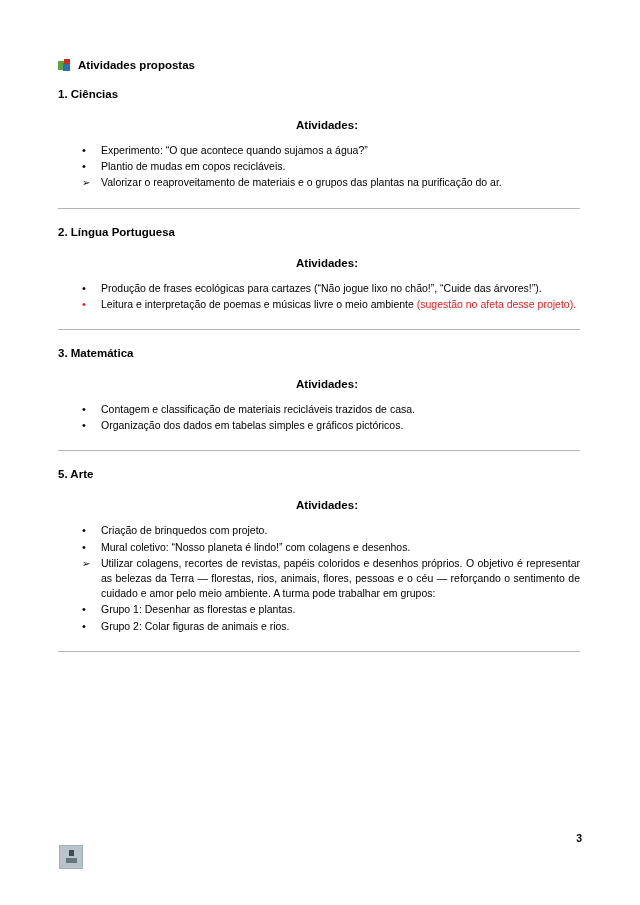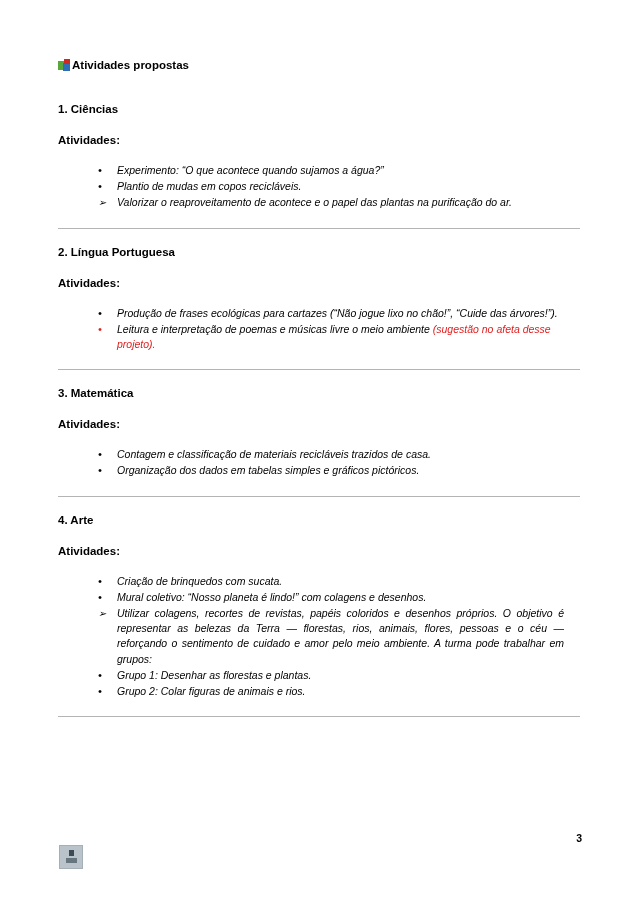--- a/index.html
+++ b/index.html
@@ -30,24 +30,24 @@
     left: 58px;
     top: 58px;
     width: 522px;
   }
 
   
   .doc-title {
     font-size: 11.5px;
     font-weight: bold;
     line-height: 14px;
-    margin: 0 0 30px 0;
+    margin: 0 0 15px 0;
     display: flex;
     align-items: center;
-    gap: 1px;
+    gap: 7px;
   }
 
   .title-icon {
     display: inline-block;
     width: 13px;
     height: 13px;
     position: relative;
     flex: 0 0 auto;
   }
   .title-icon i {
@@ -74,38 +74,38 @@
     font-size: 11.5px;
     font-weight: bold;
     line-height: 14px;
     margin: 0 0 17px 0;
   }
 
   .sub-heading {
     font-size: 11.5px;
     font-weight: bold;
     line-height: 14px;
-    margin: 0 0 11px 0;
+    margin: 0 0 11px 16px;
+    text-align: center;
   }
 
   
   .divider {
     border: none;
     border-top: 1.2px solid #b4b4b4;
     margin: 17px 0 16px 0;
     height: 0;
     width: 100%;
   }
 
   
   ul.act-list {
     list-style: none;
-    margin: 16px;
+    margin: 0;
     padding: 0;
-    font-style: italic;
   }
 
   ul.act-list li {
     position: relative;
     padding-left: 43px;
     font-size: 10.5px;
     line-height: 15.2px;
     margin: 0 0 1px 0;
     color: #000000;
   }
@@ -212,21 +212,21 @@
         <li>
           <span class="marker dot"></span>
           <span>Experimento: “O que acontece quando sujamos a água?”</span>
         </li>
         <li>
           <span class="marker dot"></span>
           <span>Plantio de mudas em copos recicláveis.</span>
         </li>
         <li>
           <span class="marker arrow"></span>
-          <span>Valorizar o reaproveitamento de acontece e o papel das plantas na purificação do ar.</span>
+          <span>Valorizar o reaproveitamento de materiais e o grupos das plantas na purificação do ar.</span>
         </li>
       </ul>
     </div>
 
     <hr class="divider">
 
     <div>
       <div class="section-heading">2. Língua Portuguesa</div>
       <div class="sub-heading">Atividades:</div>
       <ul class="act-list">
@@ -254,26 +254,26 @@
         <li>
           <span class="marker dot"></span>
           <span>Organização dos dados em tabelas simples e gráficos pictóricos.</span>
         </li>
       </ul>
     </div>
 
     <hr class="divider">
 
     <div>
-      <div class="section-heading">4. Arte</div>
+      <div class="section-heading">5. Arte</div>
       <div class="sub-heading">Atividades:</div>
       <ul class="act-list">
         <li>
           <span class="marker dot"></span>
-          <span>Criação de brinquedos com sucata.</span>
+          <span>Criação de brinquedos com projeto.</span>
         </li>
         <li>
           <span class="marker dot"></span>
           <span>Mural coletivo: “Nosso planeta é lindo!” com colagens e desenhos.</span>
         </li>
         <li class="justify">
           <span class="marker arrow"></span>
           <span>Utilizar colagens, recortes de revistas, papéis coloridos e desenhos próprios. O objetivo é representar as belezas da Terra — florestas, rios, animais, flores, pessoas e o céu — reforçando o sentimento de cuidado e amor pelo meio ambiente. A turma pode trabalhar em grupos:</span>
         </li>
         <li>

